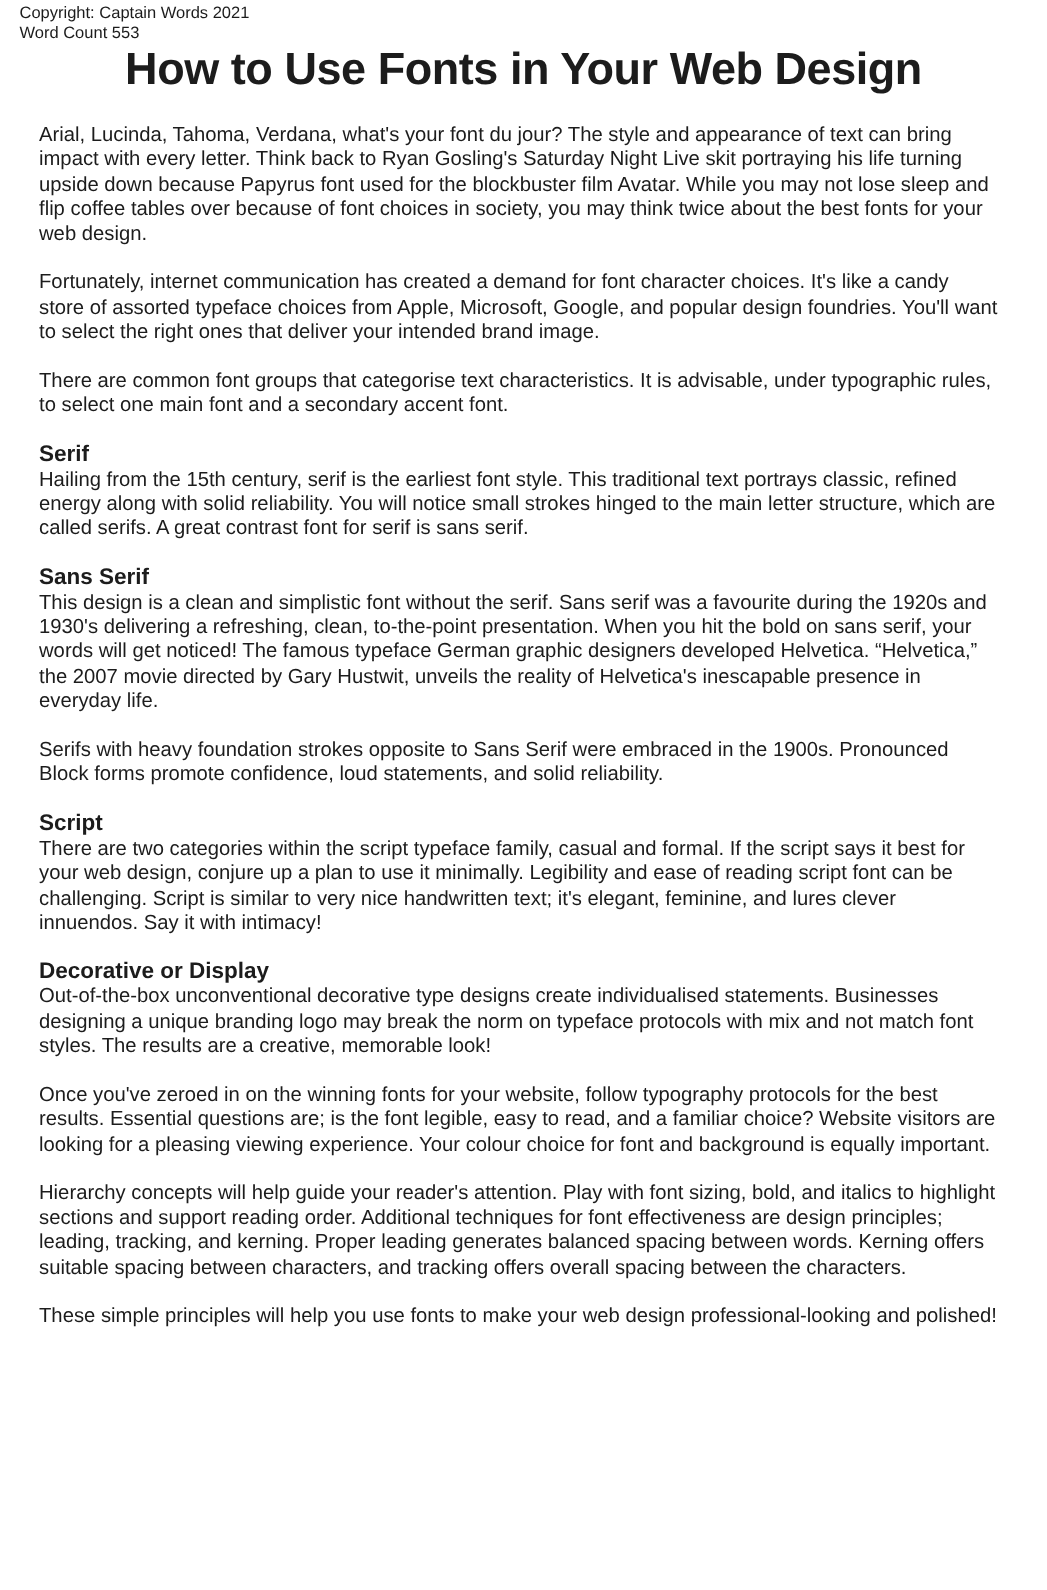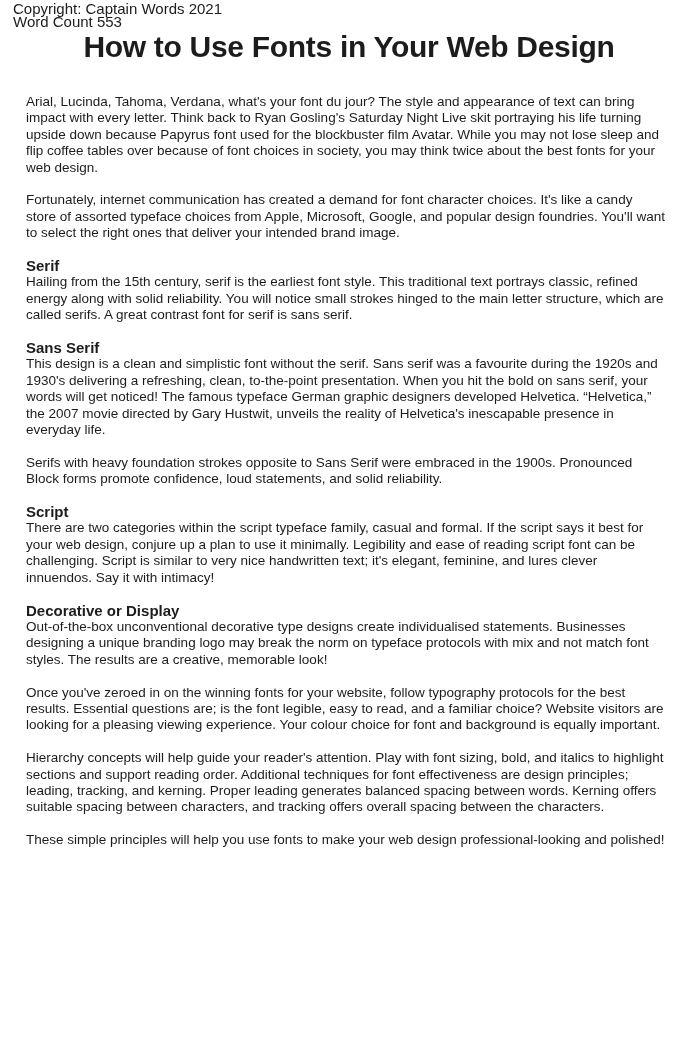--- a/index.html
+++ b/index.html
@@ -9,29 +9,29 @@
   body {
     width: 698px;
     height: 1060px;
     background: #ffffff;
     color: #1c1c1c;
     font-family: "Liberation Sans", sans-serif;
     overflow: hidden;
   }
   .doc-header {
     padding: 3px 0 0 13px;
-    font-size: 15px;
+    font-size: 11px;
     line-height: 12.5px;
   }
   .doc-title {
     font-size: 30px;
     line-height: 33px;
     font-weight: bold;
     text-align: center;
-    margin: 2px 0 12px 0;
+    margin: 2px 0 0 0;
     white-space: nowrap;
     letter-spacing: -0.3px;
   }
   .doc-body {
     padding: 19px 32px 0 26px;
     font-size: 13.5px;
     line-height: 16.4px;
   }
   .block {
     margin: 0 0 16.4px 0;
@@ -63,20 +63,23 @@
 
   <section class="block">
     <p>Arial, Lucinda, Tahoma, Verdana, what's your font du jour? The style and appearance of text can bring impact with every letter. Think back to Ryan Gosling's Saturday Night Live skit portraying his life turning upside down because Papyrus font used for the blockbuster film Avatar. While you may not lose sleep and flip coffee tables over because of font choices in society, you may think twice about the best fonts for your web design.</p>
   </section>
 
   <section class="block">
     <p>Fortunately, internet communication has created a demand for font character choices. It's like a candy store of assorted typeface choices from Apple, Microsoft, Google, and popular design foundries. You'll want to select the right ones that deliver your intended brand image.</p>
   </section>
 
 
+  <section class="block">
+    <p>There are common font groups that categorise text characteristics. It is advisable, under typographic rules, to select one main font and a secondary accent font.</p>
+  </section>
 
   <section class="block">
     <h2>Serif</h2>
     <p>Hailing from the 15th century, serif is the earliest font style. This traditional text portrays classic, refined energy along with solid reliability. You will notice small strokes hinged to the main letter structure, which are called serifs. A great contrast font for serif is sans serif.</p>
   </section>
 
   <section class="block">
     <h2>Sans Serif</h2>
     <p>This design is a clean and simplistic font without the serif. Sans serif was a favourite during the 1920s and 1930's delivering a refreshing, clean, to-the-point presentation. When you hit the bold on sans serif, your words will get noticed! The famous typeface German graphic designers developed Helvetica. “Helvetica,” the 2007 movie directed by Gary Hustwit, unveils the reality of Helvetica's inescapable presence in everyday life.</p>
   </section>

